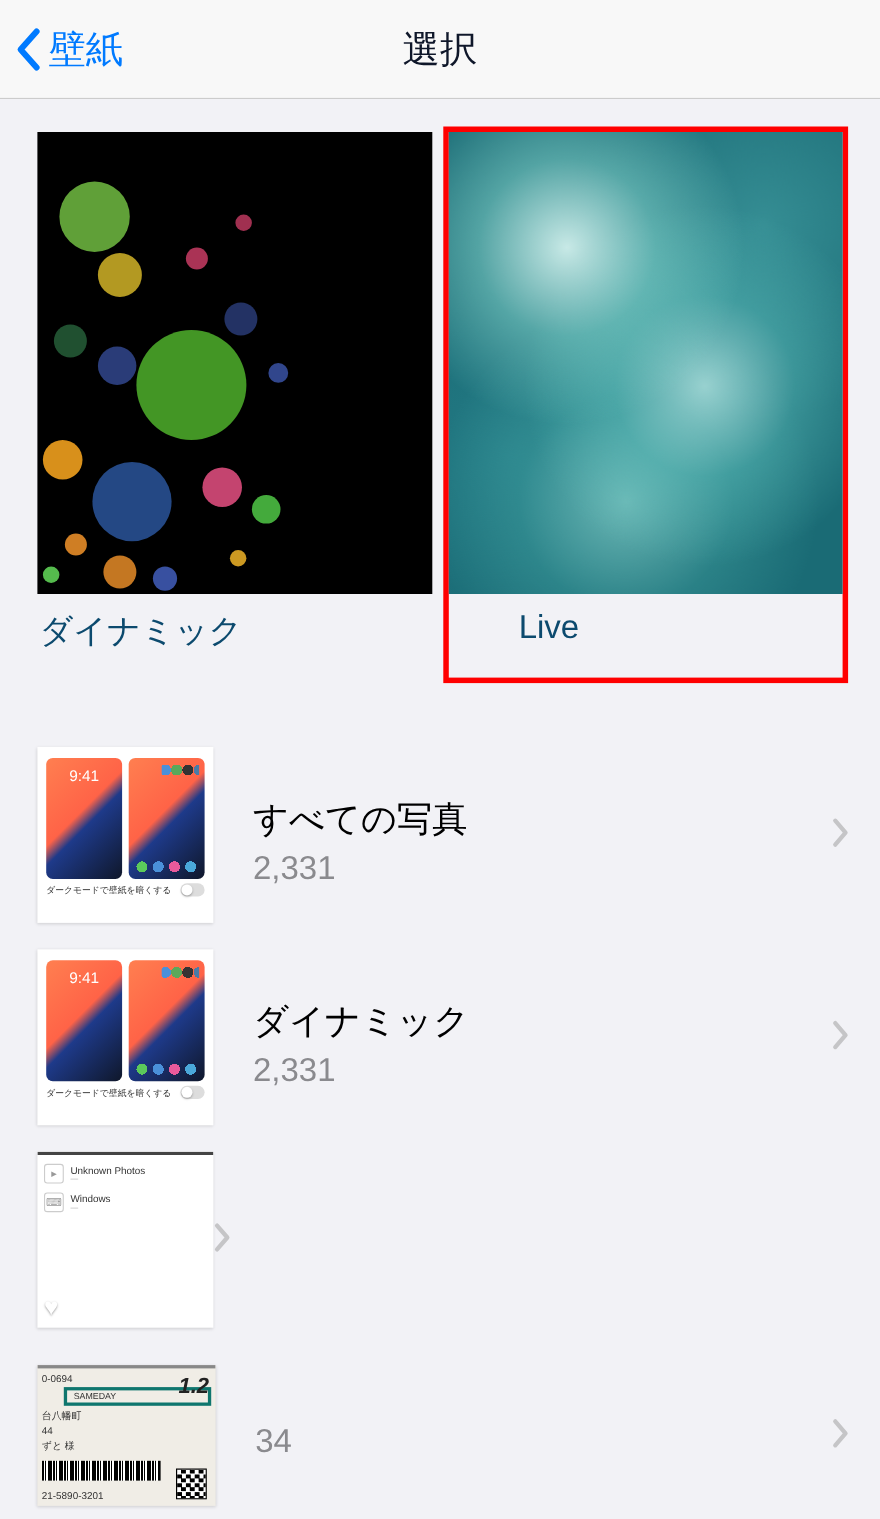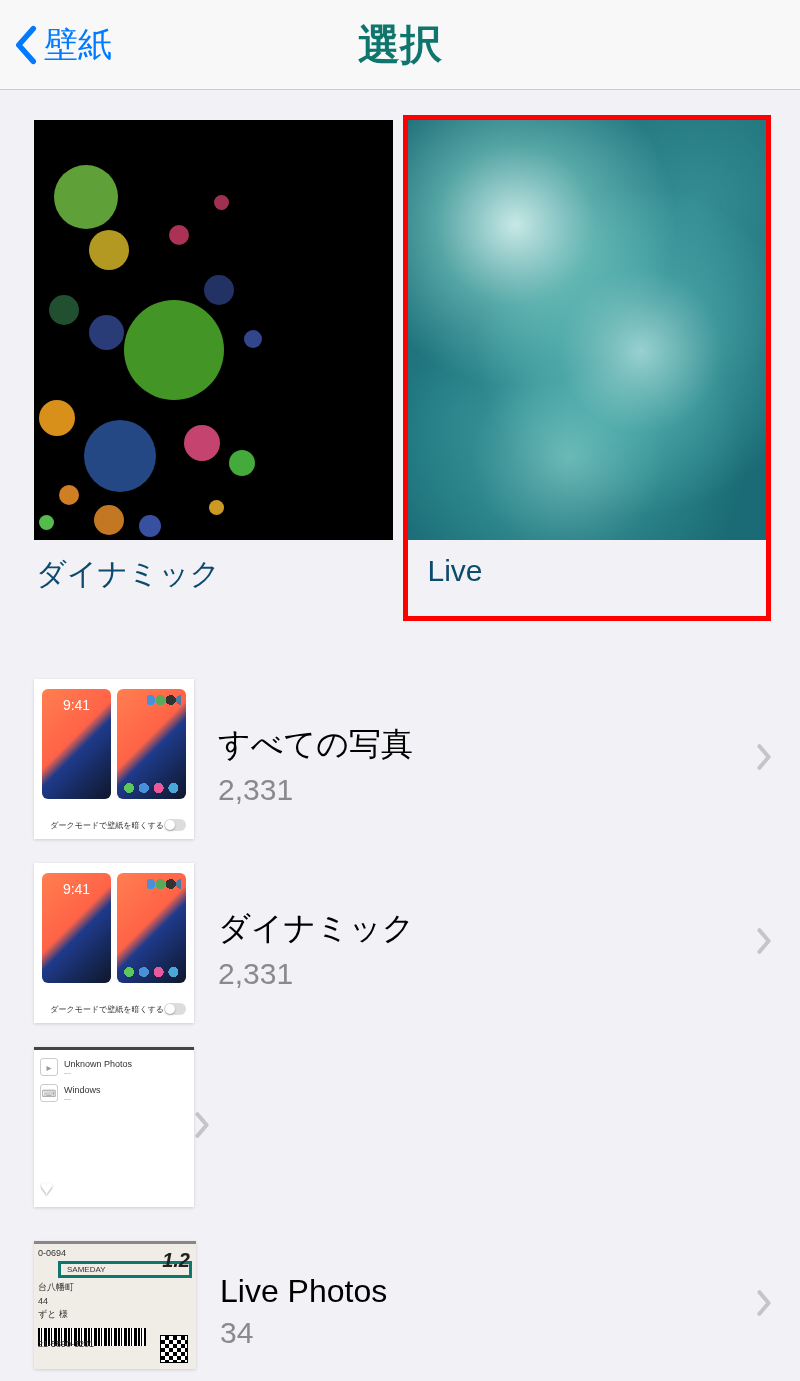--- a/index.html
+++ b/index.html
@@ -32,23 +32,23 @@
     }
     .back-button svg {
       width: 24px;
       height: 40px;
       margin-right: 6px;
     }
     .title {
       position: absolute;
       left: 50%;
       transform: translateX(-50%);
-      font-size: 42px;
-      font-weight: 700;
-      color: #0f766e;
+      font-size: 34px;
+      font-weight: 400;
+      color: #0f172a;
     }
     .wallpaper-categories {
       display: flex;
       justify-content: space-between;
       padding: 30px 34px 0 34px;
       gap: 10px;
     }
     .category {
       flex: 1;
       cursor: pointer;
@@ -65,20 +65,21 @@
       display: block;
     }
     .category-label {
       font-size: 30px;
       color: #0c4a6e;
       margin-top: 14px;
       padding-left: 2px;
     }
     .category.highlighted .category-label {
       padding-left: 20px;
+      margin-left: 44px;
     }
     
     .thumb-dynamic {
       background: #000;
       position: relative;
       overflow: hidden;
     }
     .circle {
       position: absolute;
       border-radius: 50%;
@@ -134,21 +135,21 @@
       flex-direction: column;
       overflow: hidden;
       position: relative;
     }
     .album-item:nth-child(4) .album-thumb {
       width: 162px;
       height: 128px;
     }
     .album-info {
       flex: 1;
-      padding-left: 24px;
+      padding-left: 36px;
       margin-top: 12px;
     }
     .album-title {
       font-size: 32px;
       color: #000;
       margin-bottom: 6px;
     }
     .album-count {
       font-size: 30px;
       color: #8a8a8e;
@@ -208,23 +209,23 @@
       bottom:5px;right:5px;left:5px;
       height:12px;
       background: radial-gradient(circle at 12% 50%,#5bc95b 5px,transparent 5px),
                   radial-gradient(circle at 37% 50%,#4a90d9 5px,transparent 5px),
                   radial-gradient(circle at 62% 50%,#e85a9b 5px,transparent 5px),
                   radial-gradient(circle at 87% 50%,#4aa8d9 5px,transparent 5px);
     }
     .mini-caption {
       font-size: 8px;
       color: #333;
-      margin-top: 20px;
-      display: flex;
-      justify-content: flex-end;
+      margin-top: 4px;
+      display: flex;
+      justify-content: space-between;
       align-items: center;
     }
     .mini-toggle {
       width: 22px;
       height: 12px;
       background: #ddd;
       border-radius: 6px;
       position: relative;
     }
     .mini-toggle::after {
@@ -304,21 +305,21 @@
       width:70%;
     }
     .thumb-liveph .qr{
       position:absolute;
       bottom:6px;right:8px;
       width:28px;height:28px;
       background:
         conic-gradient(#000 25%,#fff 0 50%,#000 0 75%,#fff 0) 0 0/8px 8px;
       border:1px solid #000;
     }
-    .thumb-liveph .num{position:absolute;bottom:20px;left:4px;font-size:9px;margin-top:24px;}
+    .thumb-liveph .num{position:absolute;bottom:4px;left:4px;font-size:9px;margin-top:24px;}
   </style>
 </head>
 <body>
 
 <div class="header">
   <div class="back-button">
     <svg viewBox="0 0 12 22" fill="none" stroke="#007aff" stroke-width="3" stroke-linecap="round" stroke-linejoin="round">
         <polyline points="10,2 2,11 10,20"></polyline>
       </svg>
     <span>壁紙</span>
@@ -442,21 +443,20 @@
       <div class="line">0-0694</div>
       <div class="sameday">SAMEDAY</div>
       <div class="line">台八幡町</div>
       <div class="line">44</div>
       <div class="line">ずと 様</div>
       <div class="barcode"></div>
       <div class="num">21-5890-3201</div>
       <div class="qr"></div>
     </div>
     <div class="album-info">
-      <div class="album-title">Live Photos</div>
       <div class="album-count">34</div>
     </div>
     <div class="chevron">
       <svg viewBox="0 0 10 18" fill="none" stroke="currentColor" stroke-width="2.5" stroke-linecap="round" stroke-linejoin="round">
           <polyline points="2,2 8,9 2,16"></polyline>
         </svg>
     </div>
   </div>
 
 </div>

